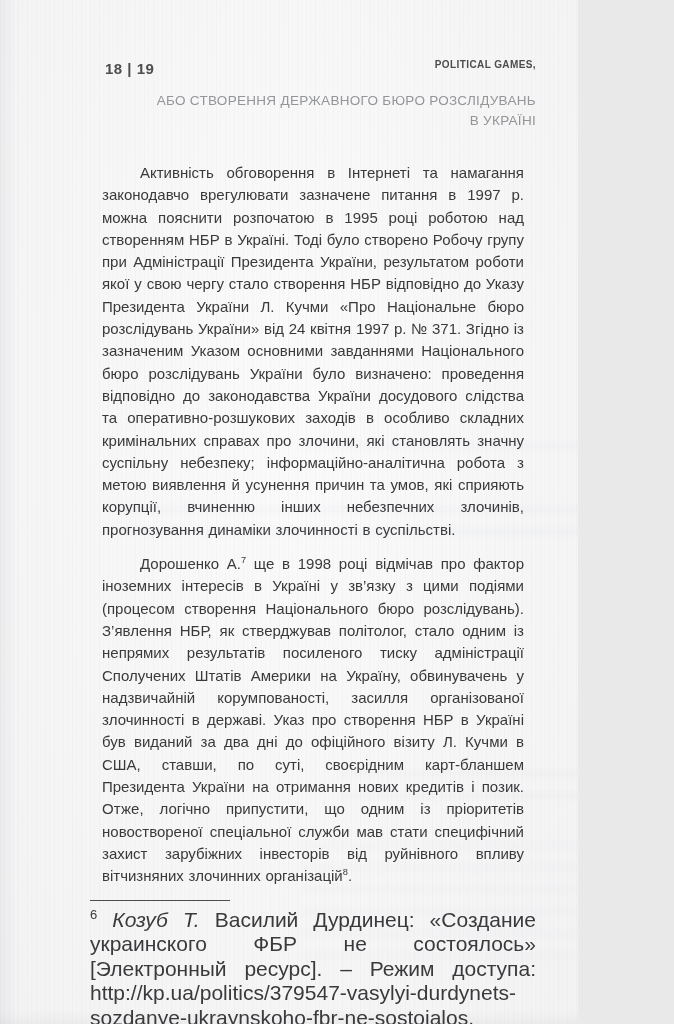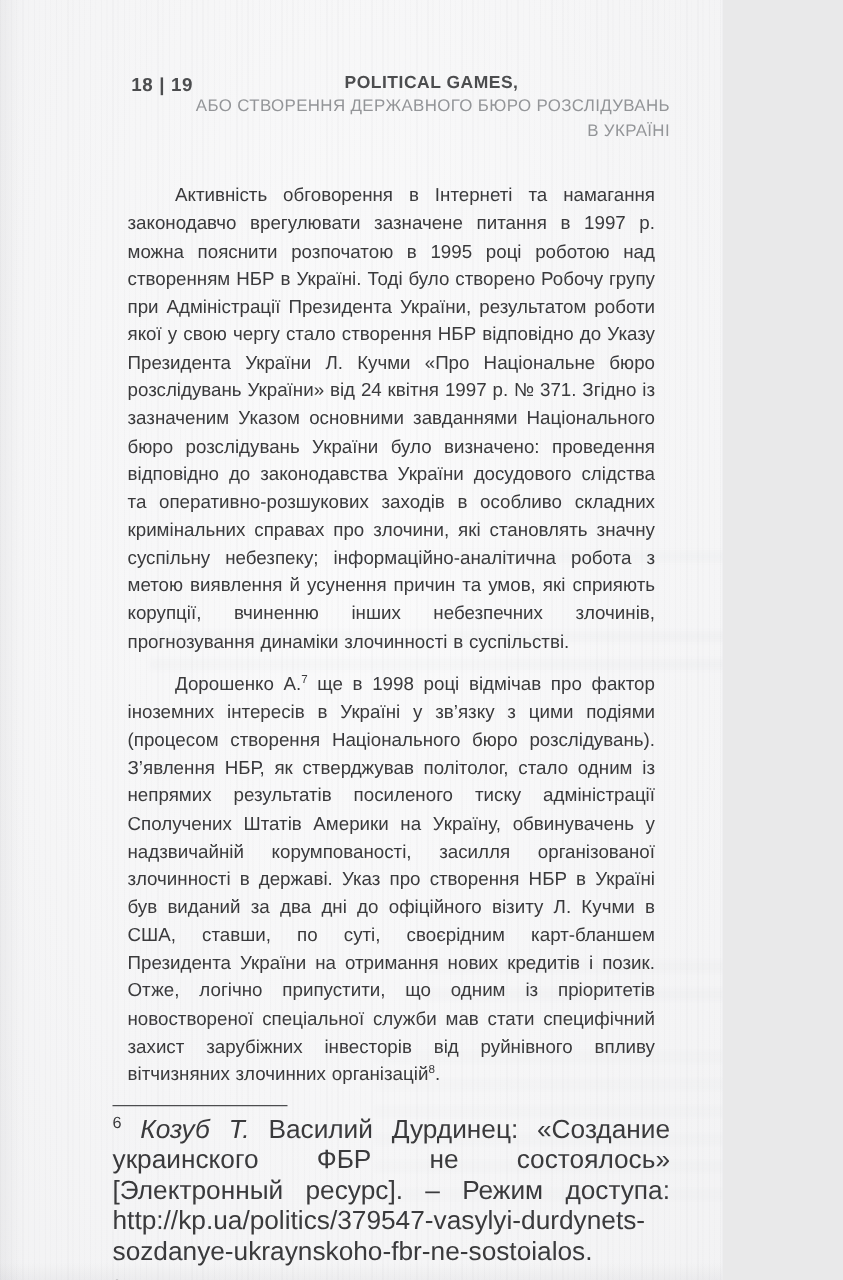--- a/index.html
+++ b/index.html
@@ -35,27 +35,27 @@
 
   .content{position:relative;padding:55px 42px 0 90px;}
 
   .header-row{display:flex;justify-content:space-between;align-items:flex-start;}
   .page-numbers{
     font-weight:bold;font-size:15px;letter-spacing:.5px;
     color:var(--header-dark,#4c4d4f);padding-left:15px;padding-top:5px;white-space:nowrap;
   }
   .header-right{text-align:right;line-height:20px;}
   .header-title{
-    font-weight:bold;font-size:14px;letter-spacing:.4px;
+    font-weight:bold;font-size:10px;letter-spacing:.4px;
     color:var(--header-dark,#4c4d4f);
-    text-align:center;
   }
   .header-subtitle{
     font-size:13.5px;letter-spacing:.3px;
     color:var(--header-muted,#939598);
+    margin-top:16px;
   }
 
   .body-text{margin-top:31px;}
   .body-text p{
     margin:12px;
     font-size:15px;line-height:22.3px;
     text-align:justify;text-indent:38px;
     color:var(--text,#3a3a3c);
     word-spacing:.5px;
   }

